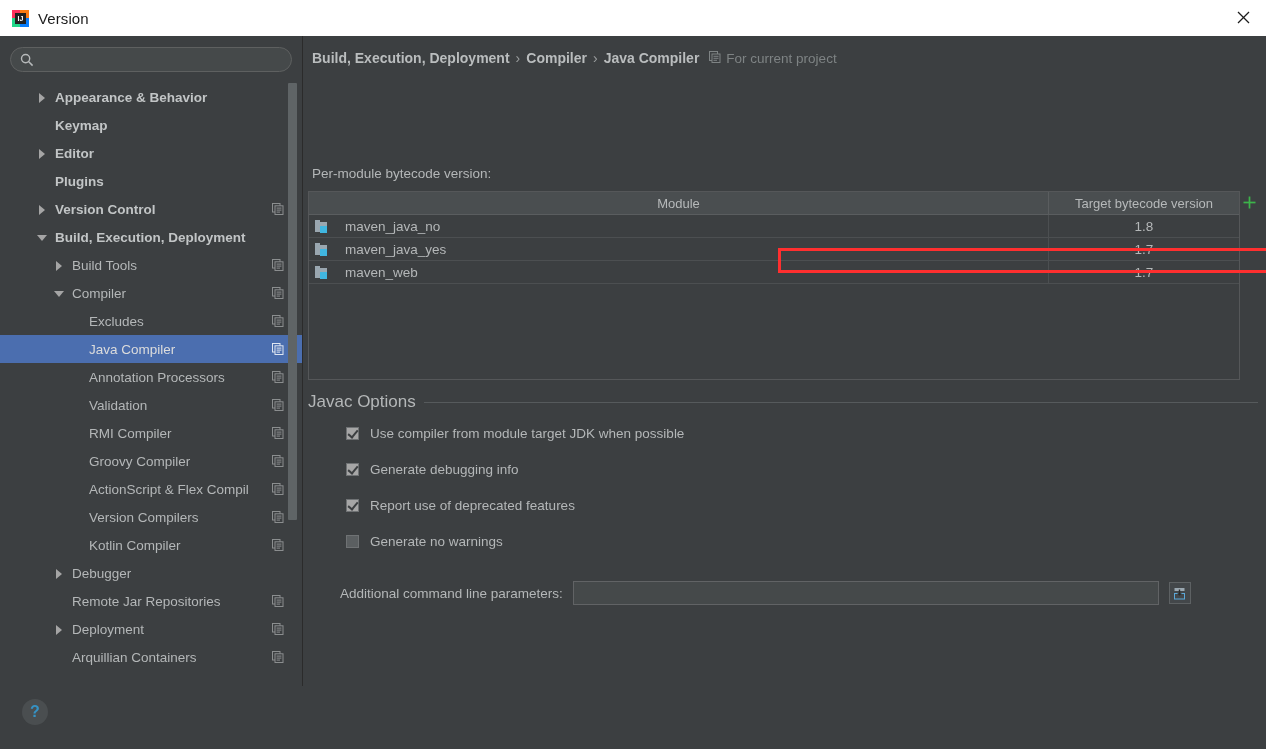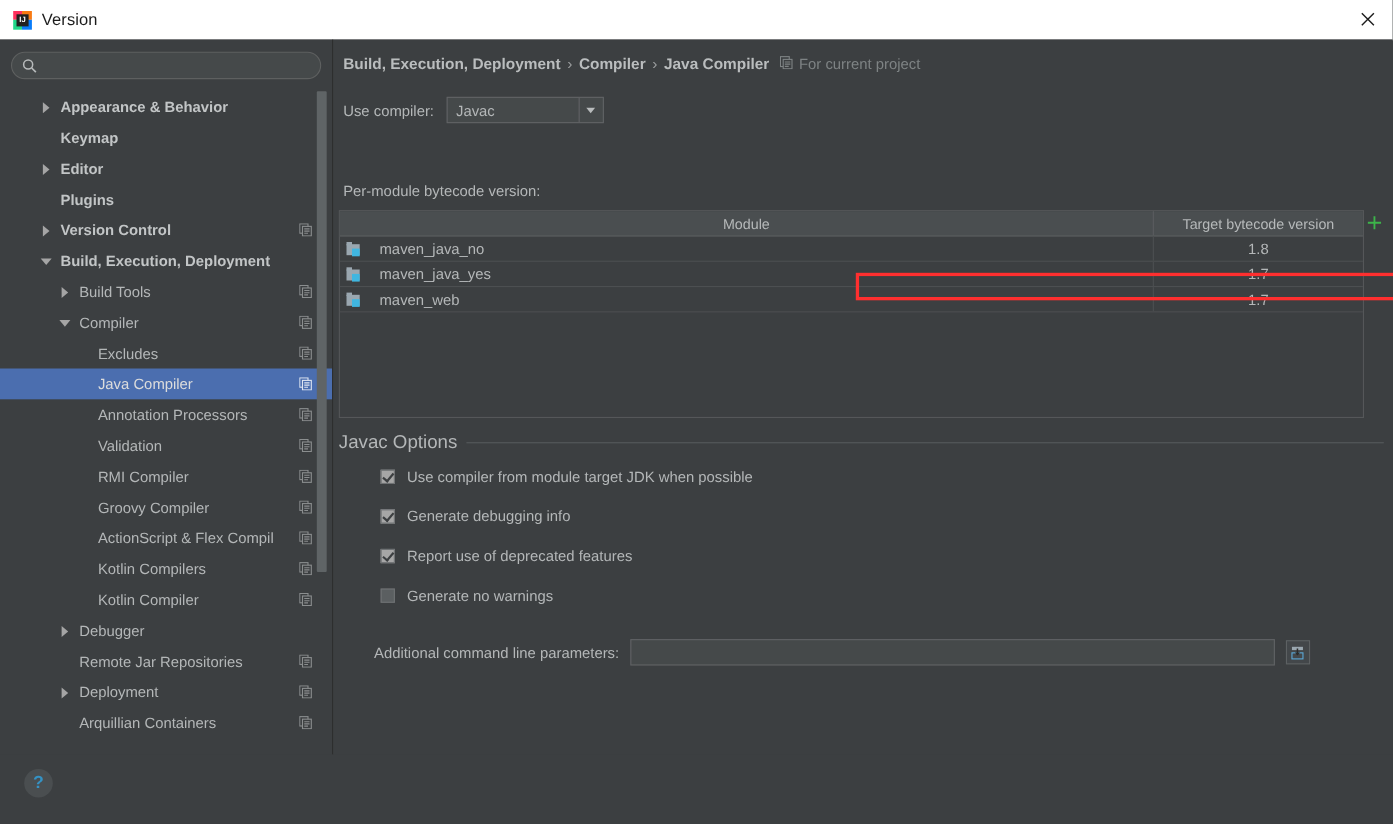--- a/index.html
+++ b/index.html
@@ -573,21 +573,21 @@
               <rect x="0.5" y="0.5" width="7.5" height="8.5" fill="none" stroke="#8b8e8f"></rect>
               <rect x="3" y="2.8" width="8" height="8.7" fill="#3c3f41" stroke="#8b8e8f"></rect>
               <line x1="4.6" y1="5.1" x2="9.4" y2="5.1" stroke="#8b8e8f"></line>
               <line x1="4.6" y1="7.1" x2="9.4" y2="7.1" stroke="#8b8e8f"></line>
               <line x1="4.6" y1="9.1" x2="8" y2="9.1" stroke="#8b8e8f"></line>
             </svg></span>
         </div>
         <div class="tree-row">
           <span style="flex: 0 0 auto; width: 48px; height: 1px;"></span>
           <span class="arrow"></span>
-          <span class="tree-label">Kotlin Compilers</span>
+          <span class="tree-label">Version Compilers</span>
           <span class="scope-icon"><svg width="12" height="12" viewBox="0 0 12 12">
               <rect x="0.5" y="0.5" width="7.5" height="8.5" fill="none" stroke="#8b8e8f"></rect>
               <rect x="3" y="2.8" width="8" height="8.7" fill="#3c3f41" stroke="#8b8e8f"></rect>
               <line x1="4.6" y1="5.1" x2="9.4" y2="5.1" stroke="#8b8e8f"></line>
               <line x1="4.6" y1="7.1" x2="9.4" y2="7.1" stroke="#8b8e8f"></line>
               <line x1="4.6" y1="9.1" x2="8" y2="9.1" stroke="#8b8e8f"></line>
             </svg></span>
         </div>
         <div class="tree-row">
           <span style="flex: 0 0 auto; width: 48px; height: 1px;"></span>
@@ -663,27 +663,20 @@
             <rect x="3" y="3" width="8" height="8.5" fill="#3c3f41" stroke="#7e8384"></rect>
             <line x1="4.5" y1="5.3" x2="9.5" y2="5.3" stroke="#7e8384"></line>
             <line x1="4.5" y1="7.3" x2="9.5" y2="7.3" stroke="#7e8384"></line>
             <line x1="4.5" y1="9.3" x2="8" y2="9.3" stroke="#7e8384"></line>
           </svg>
         </span>
         <span>For current project</span>
       </span>
     </div>
 
-    <div class="use-compiler-row">
-      <span class="row-label" style="margin-right:11px;">Use compiler:</span>
-      <div class="combo" style="width:143px;">
-        <span class="combo-value">Javac</span>
-        <span class="combo-arrow" style="margin-left:auto;"></span>
-      </div>
-    </div>
 
 
     <div class="row-label permodule-label">Per-module bytecode version:</div>
 
     <div class="table-wrap">
       <div class="table-head">
         <div class="th th-module">Module</div>
         <div class="th th-target">Target bytecode version</div>
       </div>
       <div id="table-body">

